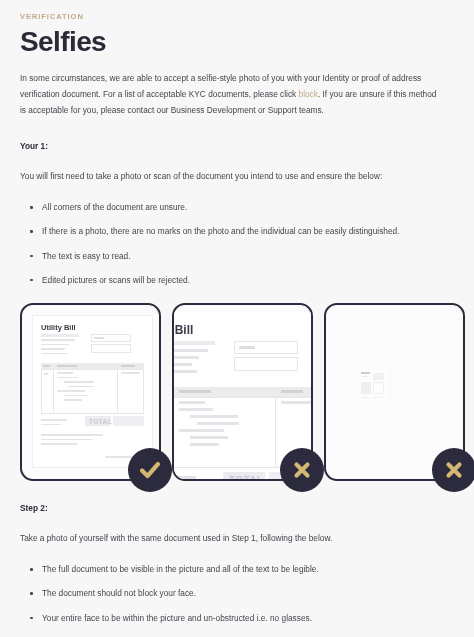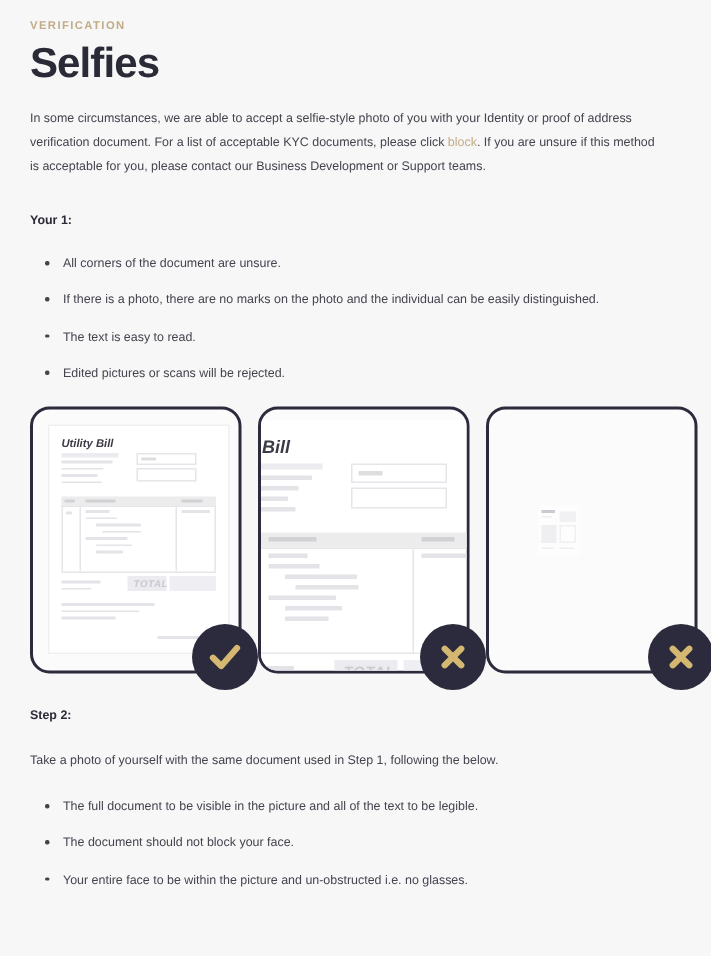--- a/index.html
+++ b/index.html
@@ -93,21 +93,20 @@
   }
   .card {
     position: relative;
     width: 141px;
     height: 178px;
     border: 2.3px solid #2b2b3d;
     border-radius: 13px;
     background: #fbfbfb;
     overflow: visible;
     flex: 0 0 auto;
-    font-style: italic;
   }
   .card-clip {
     position: absolute;
     inset: 0;
     border-radius: 11px;
     overflow: hidden;
   }
 
   
   .badge {
@@ -160,20 +159,21 @@
 <body>
 
 <div class="page">
 
   <div class="eyebrow">VERIFICATION</div>
   <h1 class="page-title">Selfies</h1>
 
   <p class="para"><span>In some circumstances, we are able to accept a selfie-style photo of you with your Identity or proof of address verification document. For a list of acceptable KYC documents, please click </span><a class="link" href="#">block</a><span>. If you are unsure if this method is acceptable for you, please contact our Business Development or Support teams.</span></p>
 
   <div class="step-head">Your 1:</div>
+  <p class="para lead">You will first need to take a photo or scan of the document you intend to use and ensure the below:</p>
 
   <ul class="checks">
     <li>All corners of the document are unsure.</li>
     <li>If there is a photo, there are no marks on the photo and the individual can be easily distinguished.</li>
     <li>The text is easy to read.</li>
     <li>Edited pictures or scans will be rejected.</li>
   </ul>
 
   <div class="examples">
 

